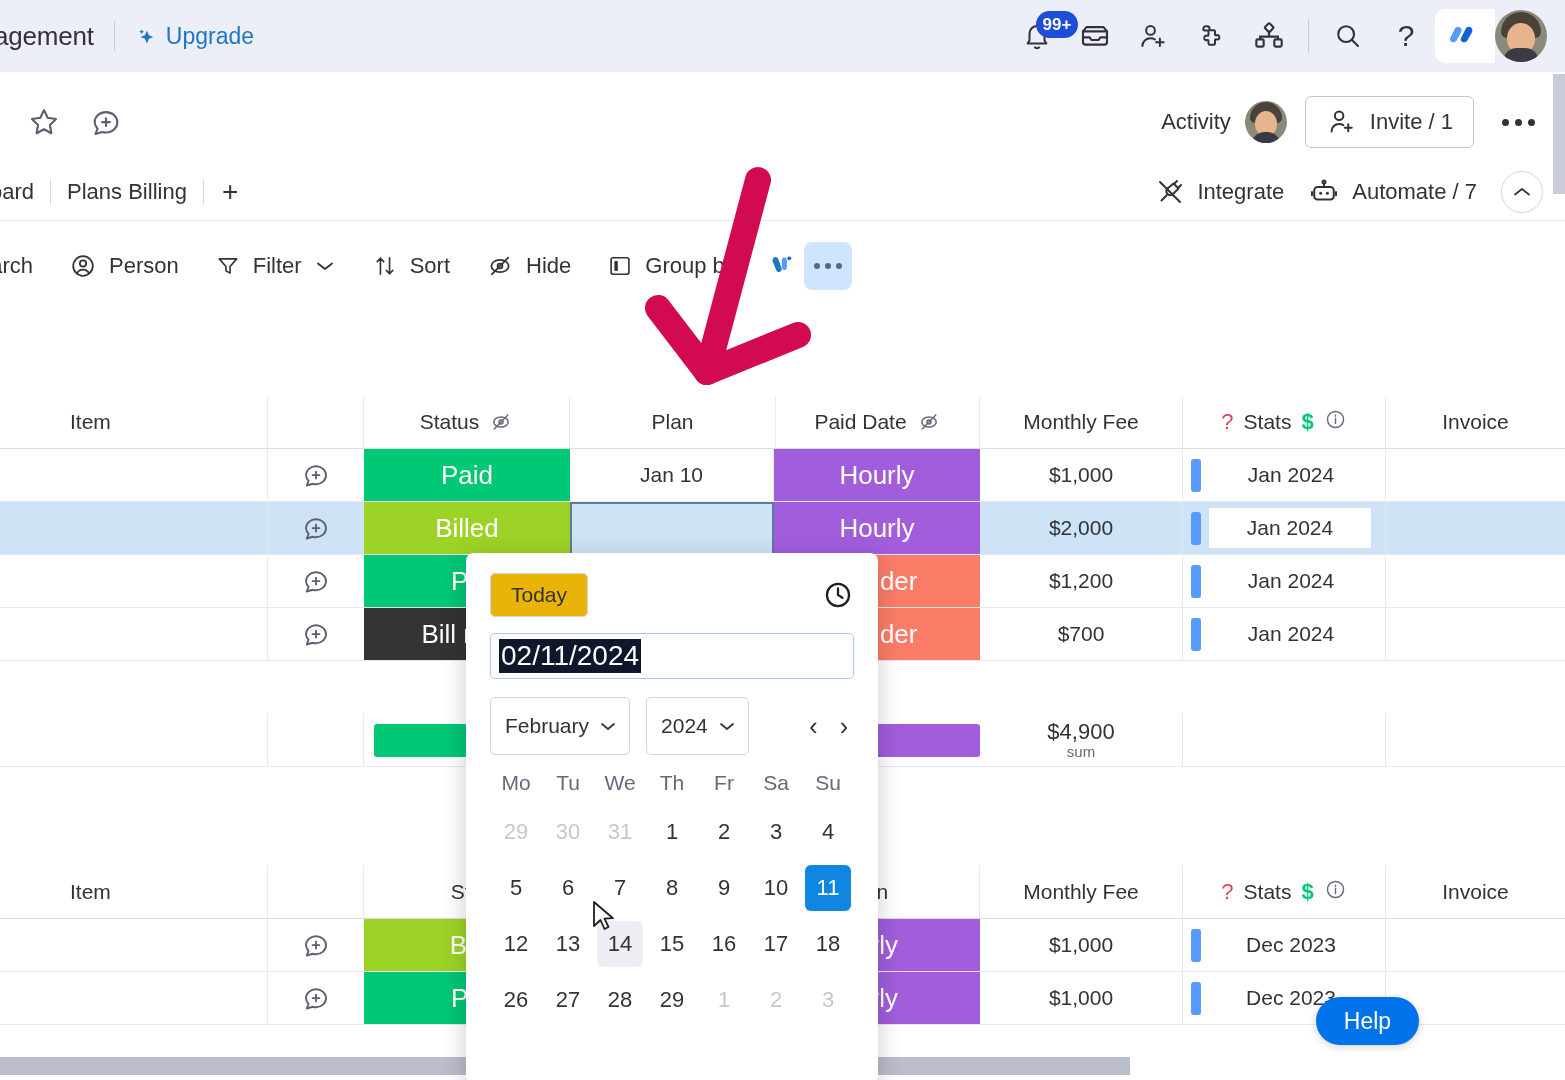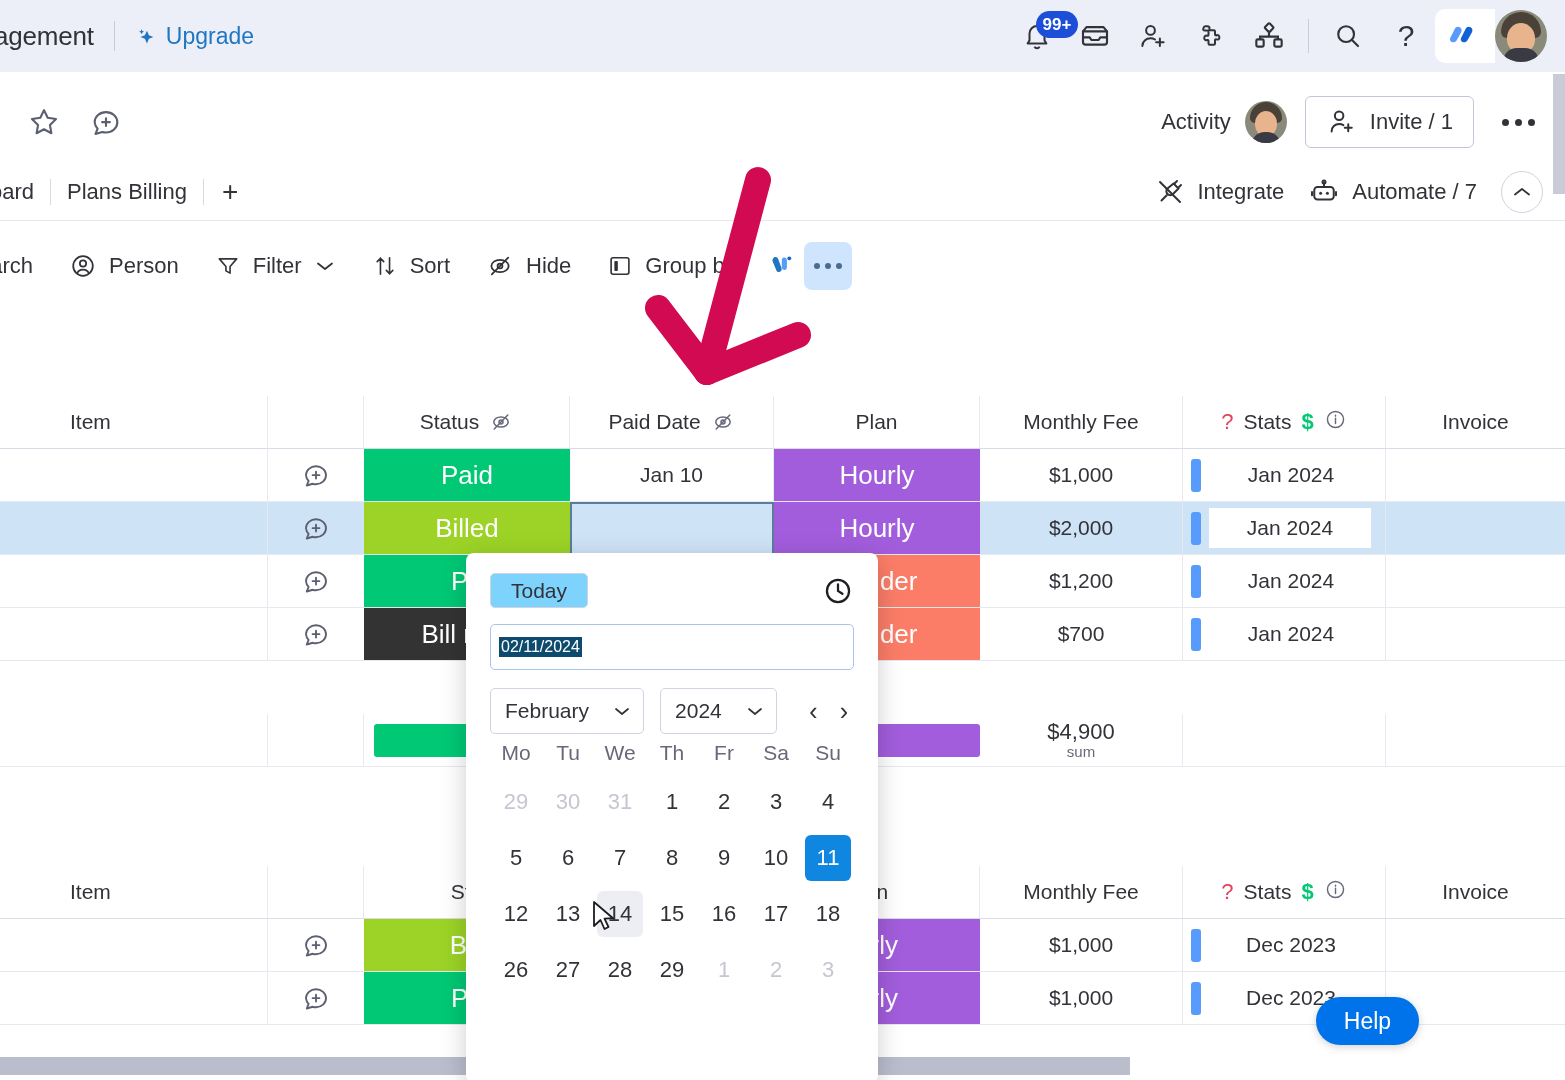--- a/index.html
+++ b/index.html
@@ -176,44 +176,44 @@
 
   
   .datepicker {
     position: absolute; left: 466px; top: 553px; width: 412px; height: 530px;
     background: #fff; border-radius: 8px;
     box-shadow: 0 6px 26px rgba(0,0,0,0.20); z-index: 50;
     padding: 20px 24px 0 24px;
   }
   .dp-top { display: flex; align-items: center; }
   .dp-today {
-    border: 1px solid #d0d4e0; border-radius: 5px; height: 35px; padding: 0 20px;
-    font-size: 21px; color: #323338; background: #7dd3fc; cursor: pointer;
+    border: 1px solid #d0d4e0; border-radius: 5px; height: 44px; padding: 0 20px;
+    font-size: 21px; color: #323338; background: #eab308; cursor: pointer;
     display: flex; align-items: center;
   }
   .dp-clock { margin-left: auto; cursor: pointer; display: flex; }
   .dp-input {
     margin-top: 16px; height: 46px; border: 1px solid #a9c6e8; border-radius: 5px;
     display: flex; align-items: center; padding: 0 8px; cursor: text;
   }
   .dp-input .selected {
-    background: #0c4a6e; color: #fff; font-size: 16px; padding: 1px 2px;
+    background: #0f172a; color: #fff; font-size: 28px; padding: 1px 2px;
   }
   .dp-selects { margin-top: 18px; display: flex; align-items: center; gap: 16px; }
   .dp-sel {
-    border: 1px solid #d0d4e0; border-radius: 5px; height: 46px; padding: 0 12px 0 14px;
-    display: flex; align-items: center; gap: 24px; font-size: 21px; color: #323338;
+    border: 1px solid #d0d4e0; border-radius: 5px; height: 58px; padding: 0 12px 0 14px;
+    display: flex; align-items: center; gap: 10px; font-size: 21px; color: #323338;
     cursor: pointer; background: #fff;
   }
   .dp-nav { margin-left: auto; display: flex; gap: 22px; padding-right: 6px; }
   .dp-nav span { font-size: 25px; color: #323338; cursor: pointer; line-height: 1; }
   .dow-row, .day-row {
     display: grid; grid-template-columns: repeat(7, 1fr); text-align: center;
   }
-  .dow-row { margin-top: 1px; }
+  .dow-row { margin-top: 10px; }
   .dow-row div { font-size: 21px; color: #676879; padding: 6px 0; }
   .day-row { margin-top: 6px; }
   .day {
     height: 50px; display: flex; align-items: center; justify-content: center;
     font-size: 22px; color: #323338; cursor: pointer; position: relative;
   }
   .day.muted { color: #c5c7d0; }
   .day .pill {
     width: 46px; height: 46px; display: flex; align-items: center; justify-content: center;
     border-radius: 6px;
@@ -460,33 +460,33 @@
         <div class="cell hdrcell colw-status">
           <span>Status</span>
           <span class="eye-ico">
             <svg width="24" height="24" viewBox="0 0 24 24" fill="none" stroke="#676879" stroke-width="1.5">
               <ellipse cx="12" cy="12" rx="7.2" ry="5.1"></ellipse>
               <circle cx="12" cy="12" r="2"></circle>
               <path d="M5.2 19L18.8 5" stroke-linecap="round"></path>
             </svg>
           </span>
         </div>
+        <div class="cell hdrcell colw-plan">
+          <span>Plan</span>
+        </div>
         <div class="cell hdrcell colw-date">
           <span>Paid Date</span>
           <span class="eye-ico">
             <svg width="24" height="24" viewBox="0 0 24 24" fill="none" stroke="#676879" stroke-width="1.5">
               <ellipse cx="12" cy="12" rx="7.2" ry="5.1"></ellipse>
               <circle cx="12" cy="12" r="2"></circle>
               <path d="M5.2 19L18.8 5" stroke-linecap="round"></path>
             </svg>
           </span>
         </div>
-        <div class="cell hdrcell colw-plan">
-          <span>Plan</span>
-        </div>
         <div class="cell hdrcell colw-fee">
           <span>Monthly Fee</span>
         </div>
         <div class="cell hdrcell colw-stats">
           <span style="color:#e2445c;font-size:22px;">?</span>
           <span>Stats</span>
           <span style="color:#00c875;font-size:22px;font-weight:bold;">$</span>
           <span><svg width="23" height="23" viewBox="0 0 24 24" fill="none" stroke="#676879" stroke-width="1.5">
               <circle cx="12" cy="12" r="8.4"></circle>
               <path d="M12 10.6v5.6M12 7.6v.9" stroke-linecap="round"></path>

